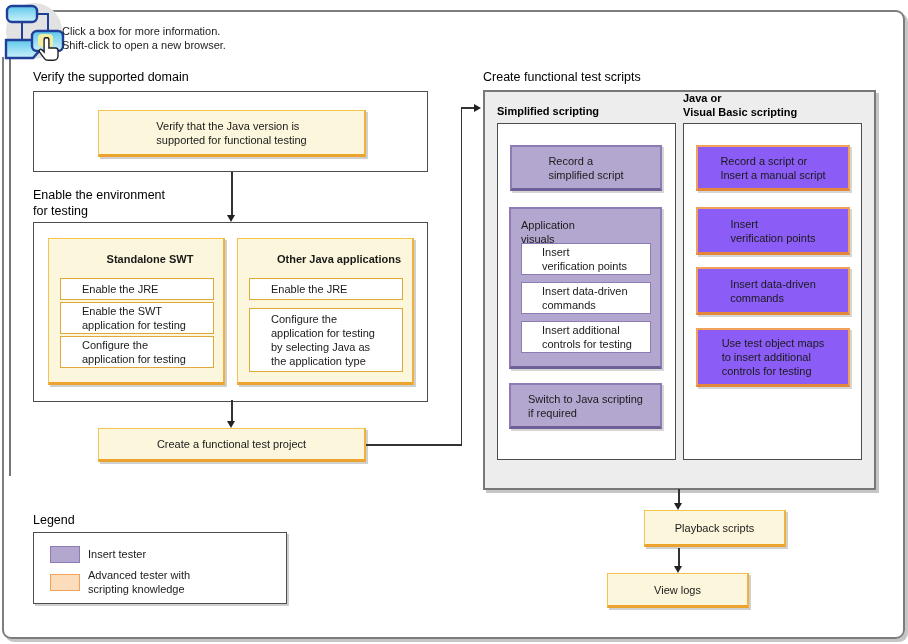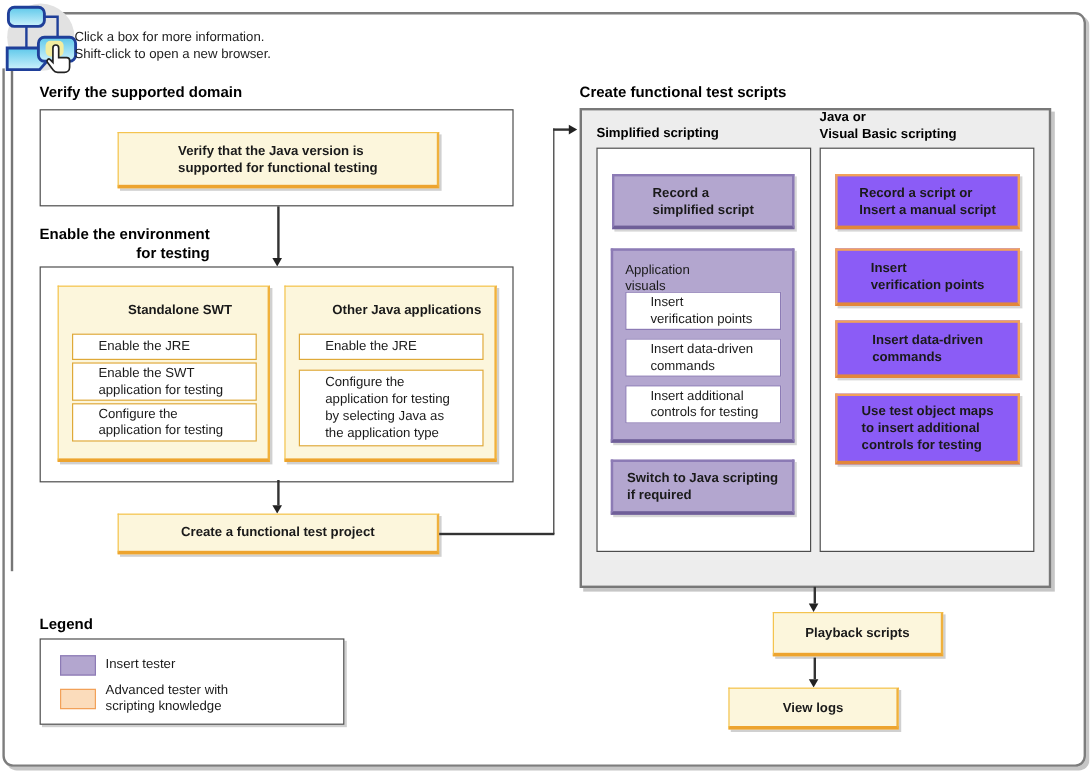--- a/index.html
+++ b/index.html
@@ -4,32 +4,32 @@
 <style>
   html,body{margin:0;padding:0;background:#fff;}
   body{font-family:"Liberation Sans","DejaVu Sans",sans-serif;color:#1a1a1a;}
   .stage{position:relative;width:908px;height:644px;background:#fff;overflow:hidden;}
   .abs{position:absolute;}
   .pre{white-space:pre-line;}
   .frame{left:2px;top:10px;width:899px;height:625px;border:2px solid #7d7d7d;border-radius:9px;
          box-shadow:3px 3px 0 #c6c6c6;}
   .icon-mask{left:0;top:0;width:52px;height:57px;background:#fff;}
   .note{left:62px;font-size:11px;line-height:14px;color:#222;}
-  .hdg{font-size:12.5px;font-weight:bold;line-height:16px;color:#000;text-align:right;}
+  .hdg{font-size:12.5px;font-weight:normal;line-height:16px;color:#000;}
   .subhdg{font-size:11px;font-weight:bold;line-height:14px;color:#000;}
   .container{background:#fff;border:1.5px solid #4d4d4d;}
   .graybox{background:#ededed;border:2px solid #787878;box-shadow:3px 3px 0 #c6c6c6;}
   .wcol{background:#fff;border:1.5px solid #4d4d4d;}
   .ybox,.ygroup{background:#fcf6dc;border:1.5px solid #f4c44f;border-bottom:3px solid #eda42f;
          border-right:2px solid #f0b13d;box-shadow:2px 2px 0 rgba(120,120,120,.35);}
   .pbox,.pgroup{background:#b3a6cf;border:2px solid #8c7bb5;border-bottom:3px solid #6f5f98;
          box-shadow:2px 2px 0 rgba(120,120,120,.3);}
   .obox{background:#8b5cf6;border:2px solid #f2a159;border-bottom:3px solid #e2873b;
          box-shadow:2px 2px 0 rgba(120,120,120,.3);}
-  .cbox{display:flex;align-items:center;justify-content:center;font-size:11px;line-height:14px;font-weight:bold;}
+  .cbox{display:flex;align-items:center;justify-content:center;font-size:11px;line-height:14px;}
   .cbox .lbl{text-align:left;}
   .wstep{background:#fff;display:flex;align-items:center;font-size:11px;line-height:14px;
          padding-left:21px;box-sizing:border-box;}
   .wstep.gold{border:1px solid #dfa938;}
   .wstep.purp{border:1px solid #8c7bb5;}
   .gtitle{font-size:11px;font-weight:bold;text-align:center;margin-left:28px;}
   .vline{width:1.5px;background:#333;}
   .hline{height:1.5px;background:#333;}
   .arrow-down{width:0;height:0;border-left:4.5px solid transparent;border-right:4.5px solid transparent;
          border-top:7px solid #222;}

